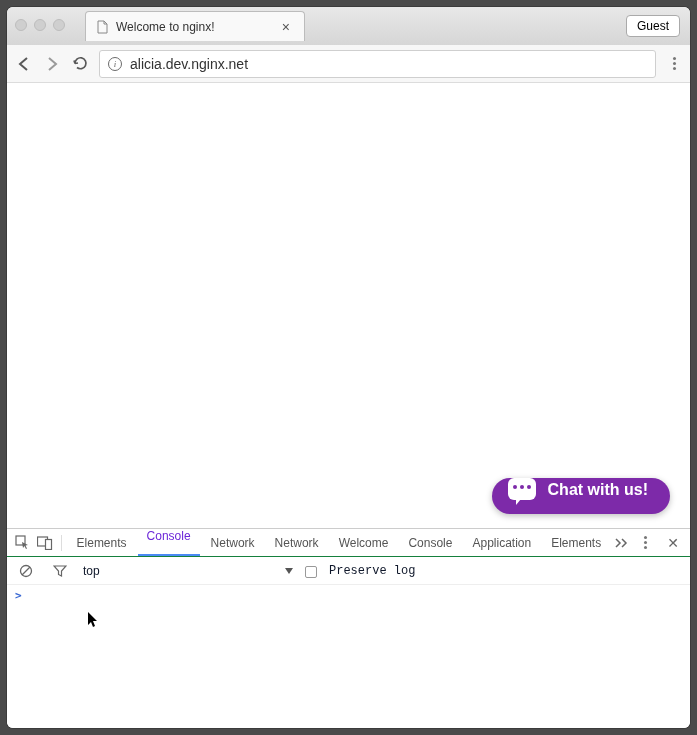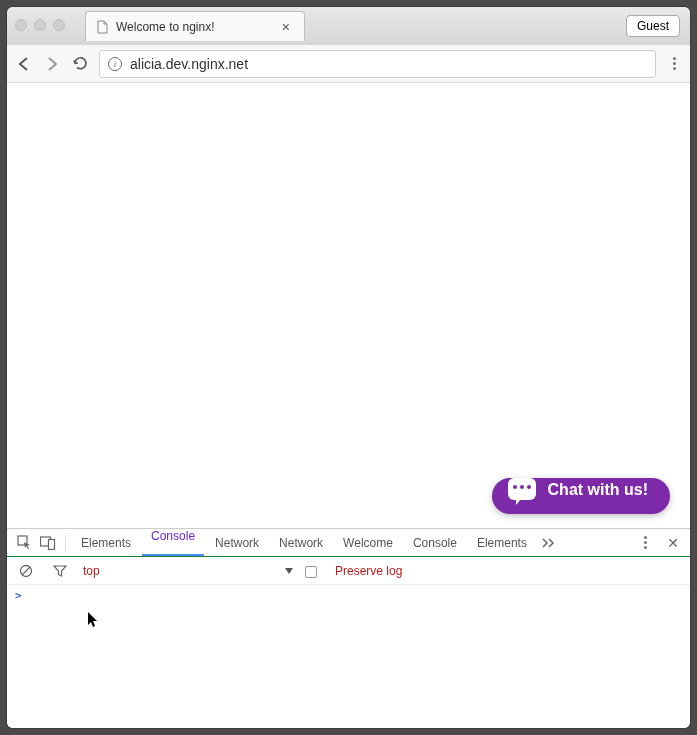--- a/index.html
+++ b/index.html
@@ -90,21 +90,21 @@
       height:28px; border-bottom:1px solid #15803d; display:flex; align-items:center;
       font-size:12px; color:#555; padding:0 6px; gap:2px;
     }
     .dt-icon-btn { width:22px; height:22px; display:flex; align-items:center; justify-content:center; cursor:pointer; color:#666;}
     .dt-sep { width:1px; height:16px; background:#ddd; margin:0 4px;}
     .dt-tab { padding:6px 9px; cursor:pointer; height:100%; display:flex; align-items:center;}
     .dt-tab.active { color:#6d28d9; border-bottom:2px solid #4a8af4; padding-bottom:17px;}
     .dt-right { margin-left:auto; display:flex; align-items:center; gap:6px;}
     .dt-toolbar2 {
       height:28px; border-bottom:1px solid #eee; display:flex; align-items:center;
-      font-size:12px; color:#b91c1c; padding:0 8px; gap:12px;
+      font-size:12px; color:#0f172a; padding:0 8px; gap:12px;
     }
     .dt-toolbar2 .context-sel { display:flex; align-items:center; gap:6px; flex:1; max-width:210px;}
     .dt-toolbar2 .context-sel .caret { margin-left:auto;}
     .checkbox { width:12px; height:12px; border:1px solid #999; border-radius:2px; display:inline-block;}
     .dt-console { flex:1; padding:4px 8px; font-family:Menlo,Consolas,monospace; font-size:11px; position:relative;}
     .prompt { color:#3968d3; font-weight:bold;}
     .cursor{ position:absolute; top:26px; left:80px; font-size:17px;}
     .triangle-down{ width:0;height:0;border-left:4px solid transparent;border-right:4px solid transparent;border-top:6px solid #555; display:inline-block;}
     svg { display:block; }
   </style>
@@ -187,20 +187,21 @@
             <rect x="8.5" y="3.5" width="6" height="10" fill="#fff" stroke="currentColor" stroke-width="1.2"></rect>
           </svg>
       </div>
       <div class="dt-sep"></div>
       <div class="dt-tab">Elements</div>
       <div class="dt-tab active">Console</div>
       <div class="dt-tab">Network</div>
       <div class="dt-tab">Network</div>
       <div class="dt-tab">Welcome</div>
       <div class="dt-tab">Console</div>
+      <div class="dt-tab">Application</div>
       <div class="dt-tab">Elements</div>
       <div class="dt-icon-btn">
         <svg width="14" height="10" viewBox="0 0 14 10">
             <path d="M1 1 l4 4 l-4 4 M7 1 l4 4 l-4 4" fill="none" stroke="currentColor" stroke-width="1.5"></path>
           </svg>
       </div>
       <div class="dt-right">
         <div class="dt-icon-btn">
           <div class="menu-dots" style="gap:2px;">
               <span></span>
@@ -221,21 +222,21 @@
       </div>
       <div class="dt-icon-btn">
         <svg width="14" height="14" viewBox="0 0 14 14">
             <path d="M1 2 h12 l-4.5 5 v5 l-3 -1.5 v-3.5 z" fill="none" stroke="currentColor" stroke-width="1.2"></path>
           </svg>
       </div>
       <div class="context-sel">
         <span>top</span>
         <span class="caret triangle-down"></span>
       </div>
-      <label style="display:flex;align-items:flex-end;gap:18px;cursor:pointer;">
+      <label style="display:flex;align-items:flex-end;gap:12px;cursor:pointer;font-family:Liberation Mono, monospace;">
         <span class="checkbox"></span>
         <span>Preserve log</span>
       </label>
     </div>
 
     <div class="dt-console">
       <span class="prompt">&gt;</span>
       <span class="cursor">
         <svg width="12" height="18" viewBox="0 0 12 18">
             <path d="M1 1 l0 13 l3 -3 l2 5 l2 -1 l-2 -5 l4 0 z" fill="#000"></path>

